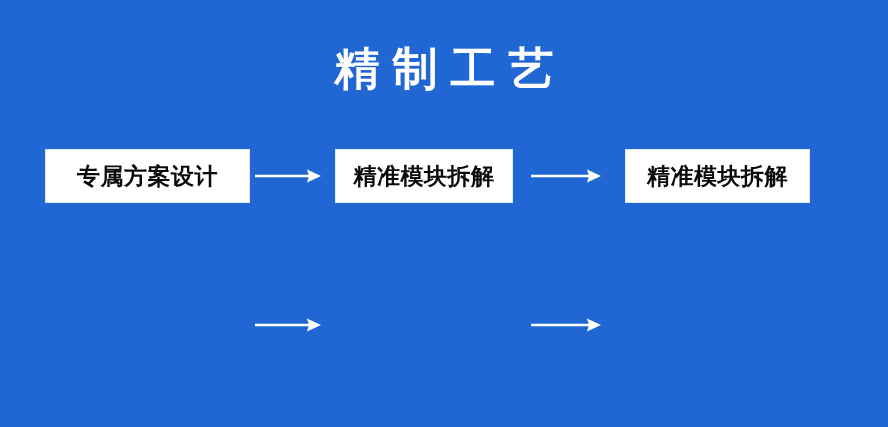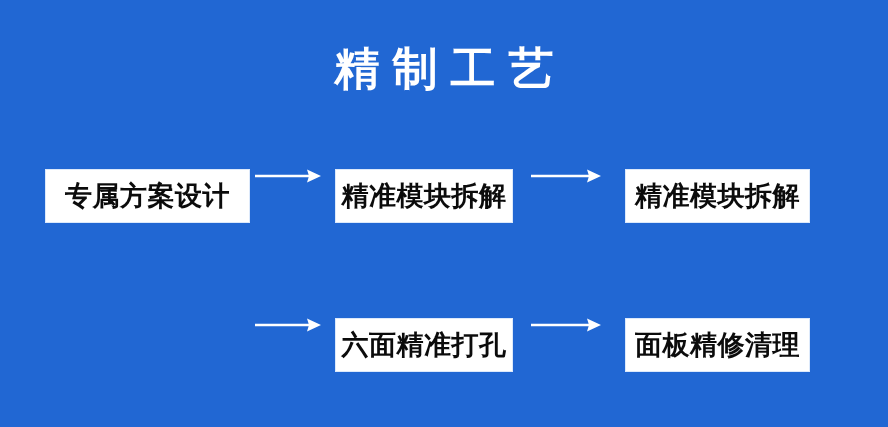--- a/index.html
+++ b/index.html
@@ -47,26 +47,25 @@
     position: absolute;
     top: 0;
     height: 54px;
     background: #ffffff;
     border: 1px solid #dce9fb;
     box-sizing: border-box;
     display: flex;
     align-items: center;
     justify-content: center;
     color: #0b0b0b;
-    font-size: 27px;
+    font-size: 23px;
     font-weight: 700;
     letter-spacing: 0.5px;
     white-space: nowrap;
     font-family: "Liberation Sans", "DejaVu Sans", sans-serif;
-    margin-top: 20px;
   }
   .box-col-1 { left: 45px;  width: 205px; }
   .box-col-2 { left: 335px; width: 178px; justify-content: center; }
   .box-col-3 { left: 625px; width: 185px; }
 
   .arrow {
     position: absolute;
     top: 17px;
     height: 20px;
   }
@@ -114,30 +113,24 @@
   <div class="row" id="row-2">
 
 
     <div class="arrow arrow-col-1">
       <svg width="66" height="20" viewBox="0 0 66 20" xmlns="http://www.w3.org/2000/svg">
         <line x1="0" y1="10" x2="56" y2="10" stroke="#ffffff" stroke-width="2.6"></line>
         <polygon points="66,10 52,3.5 54,10 52,16.5" fill="#ffffff"></polygon>
       </svg>
     </div>
 
-    <div class="step-box box-col-2">
-      <span>六面精准打孔</span>
-    </div>
 
     <div class="arrow arrow-col-2">
       <svg width="70" height="20" viewBox="0 0 70 20" xmlns="http://www.w3.org/2000/svg">
         <line x1="0" y1="10" x2="60" y2="10" stroke="#ffffff" stroke-width="2.6"></line>
         <polygon points="70,10 56,3.5 58,10 56,16.5" fill="#ffffff"></polygon>
       </svg>
     </div>
 
-    <div class="step-box box-col-3">
-      <span>面板精修清理</span>
-    </div>
 
   </div>
 
 </div>
 
 </body></html>

